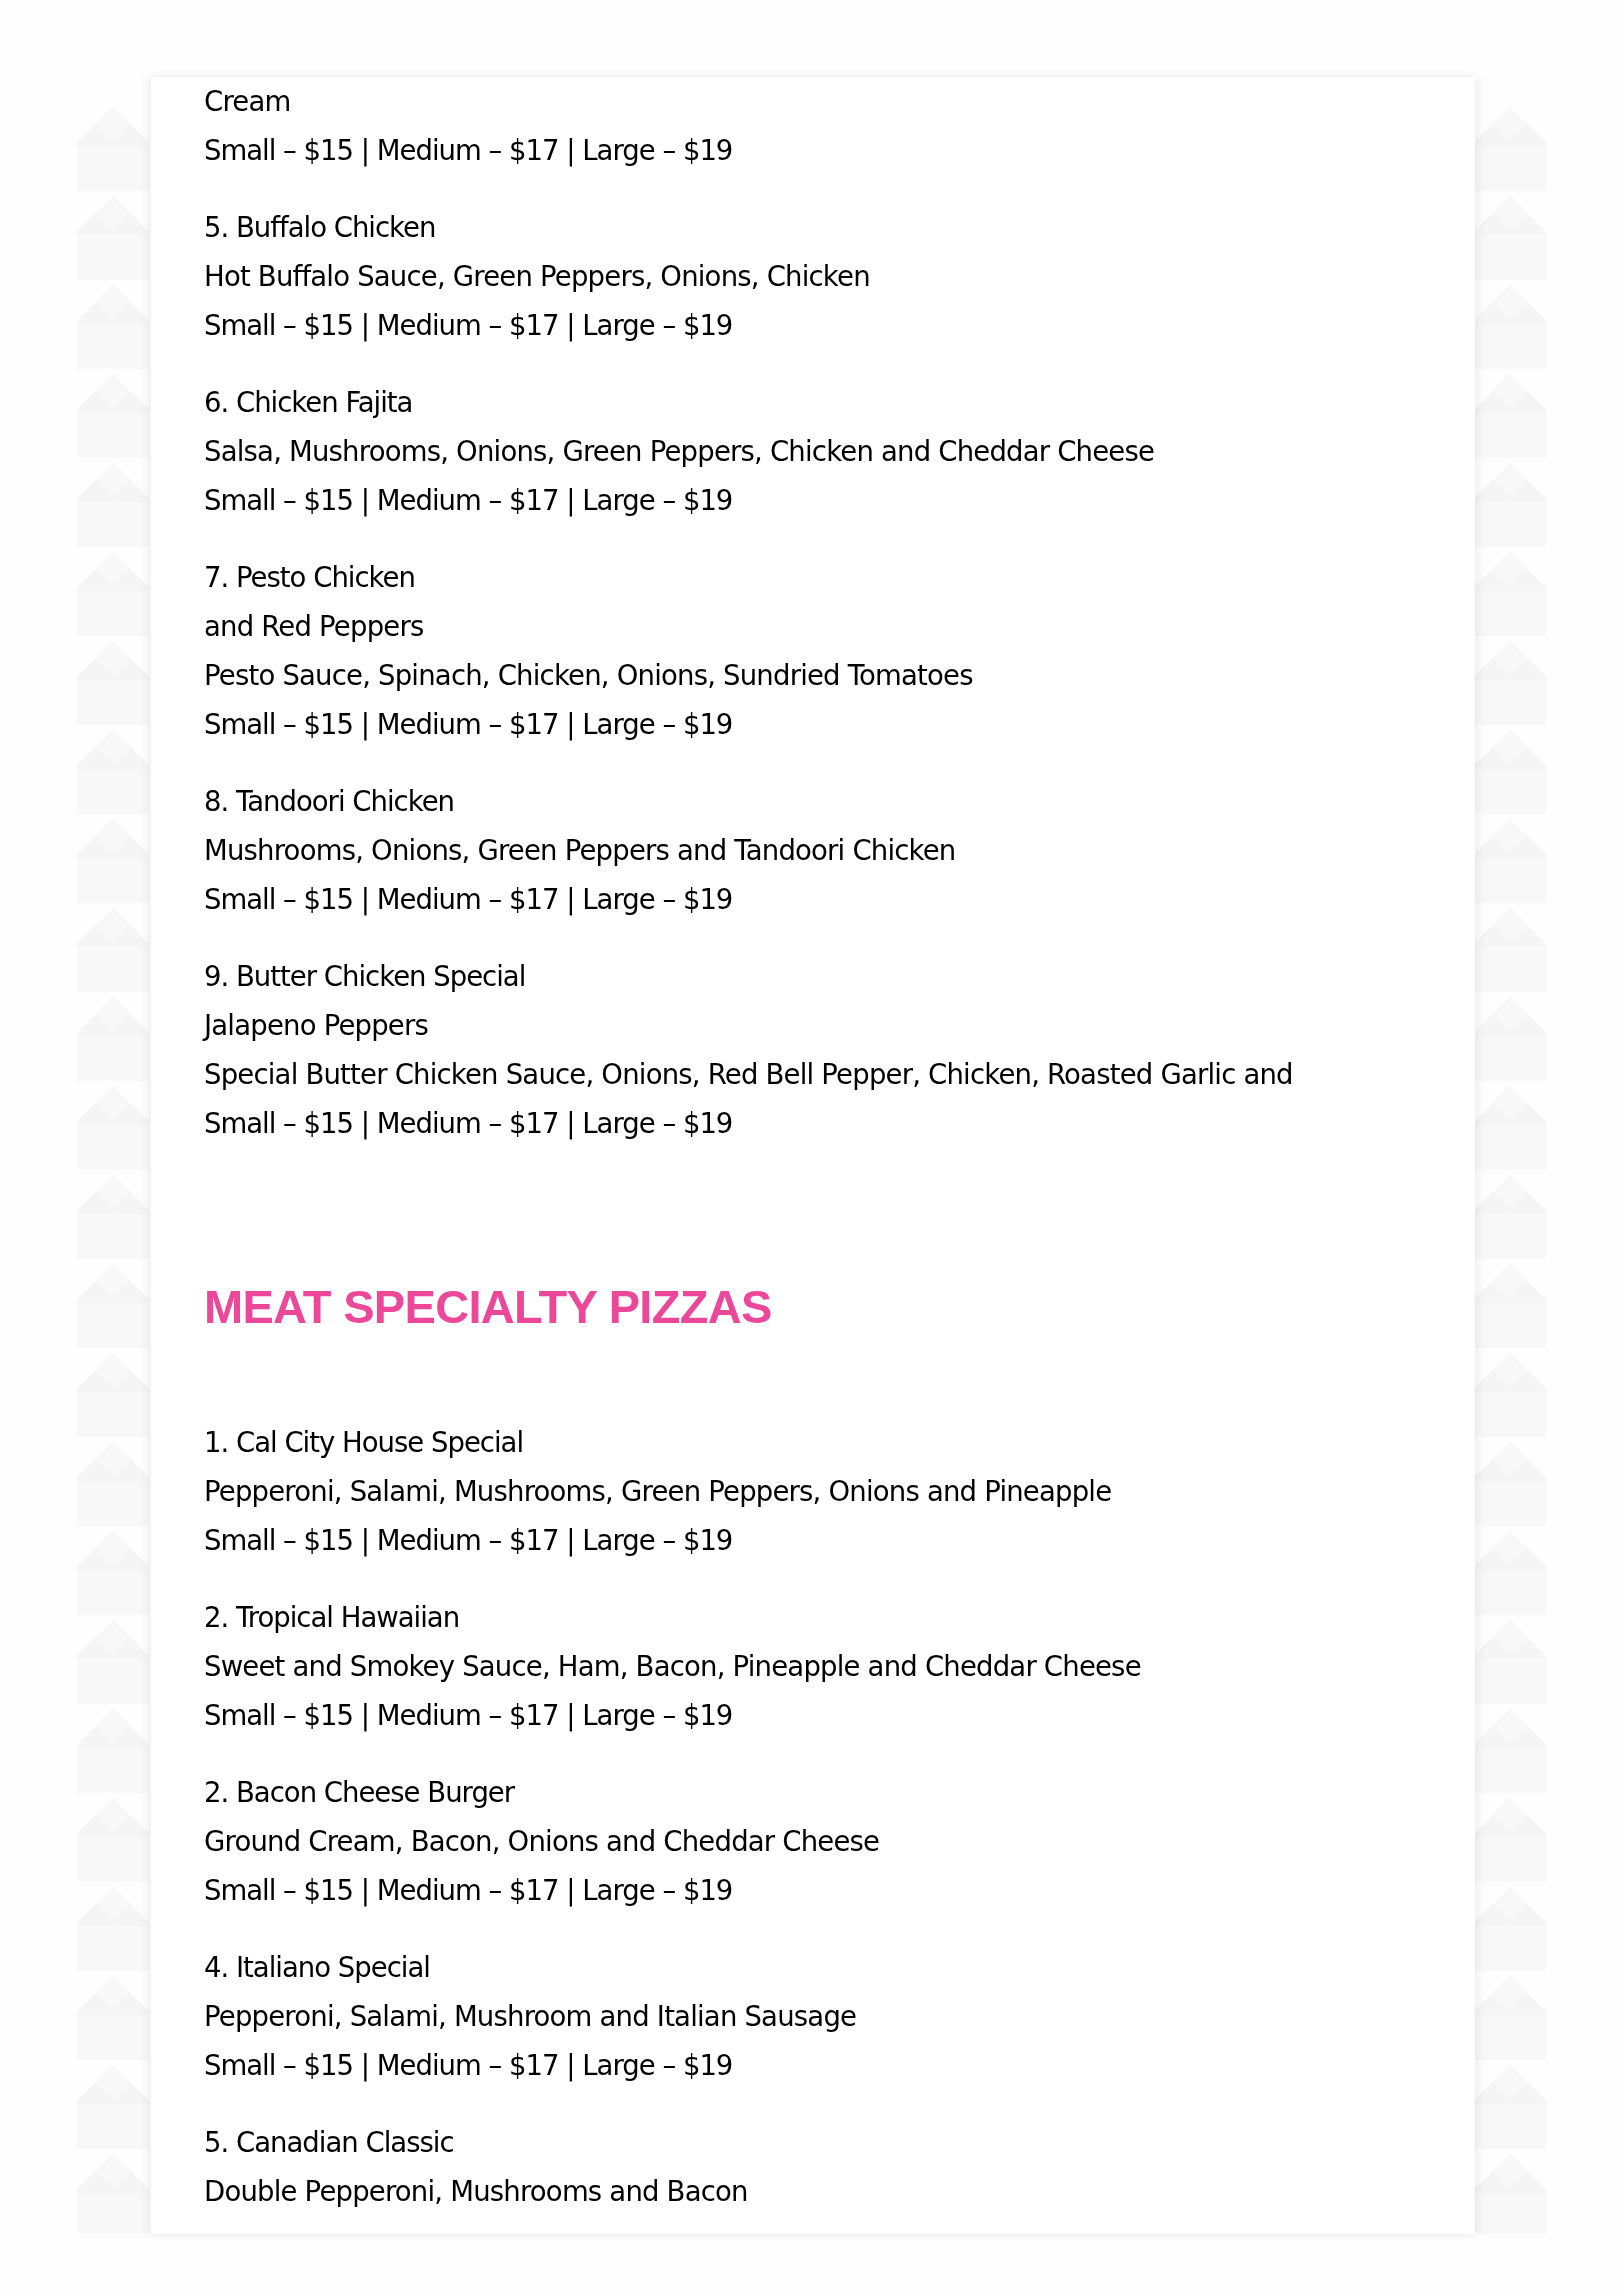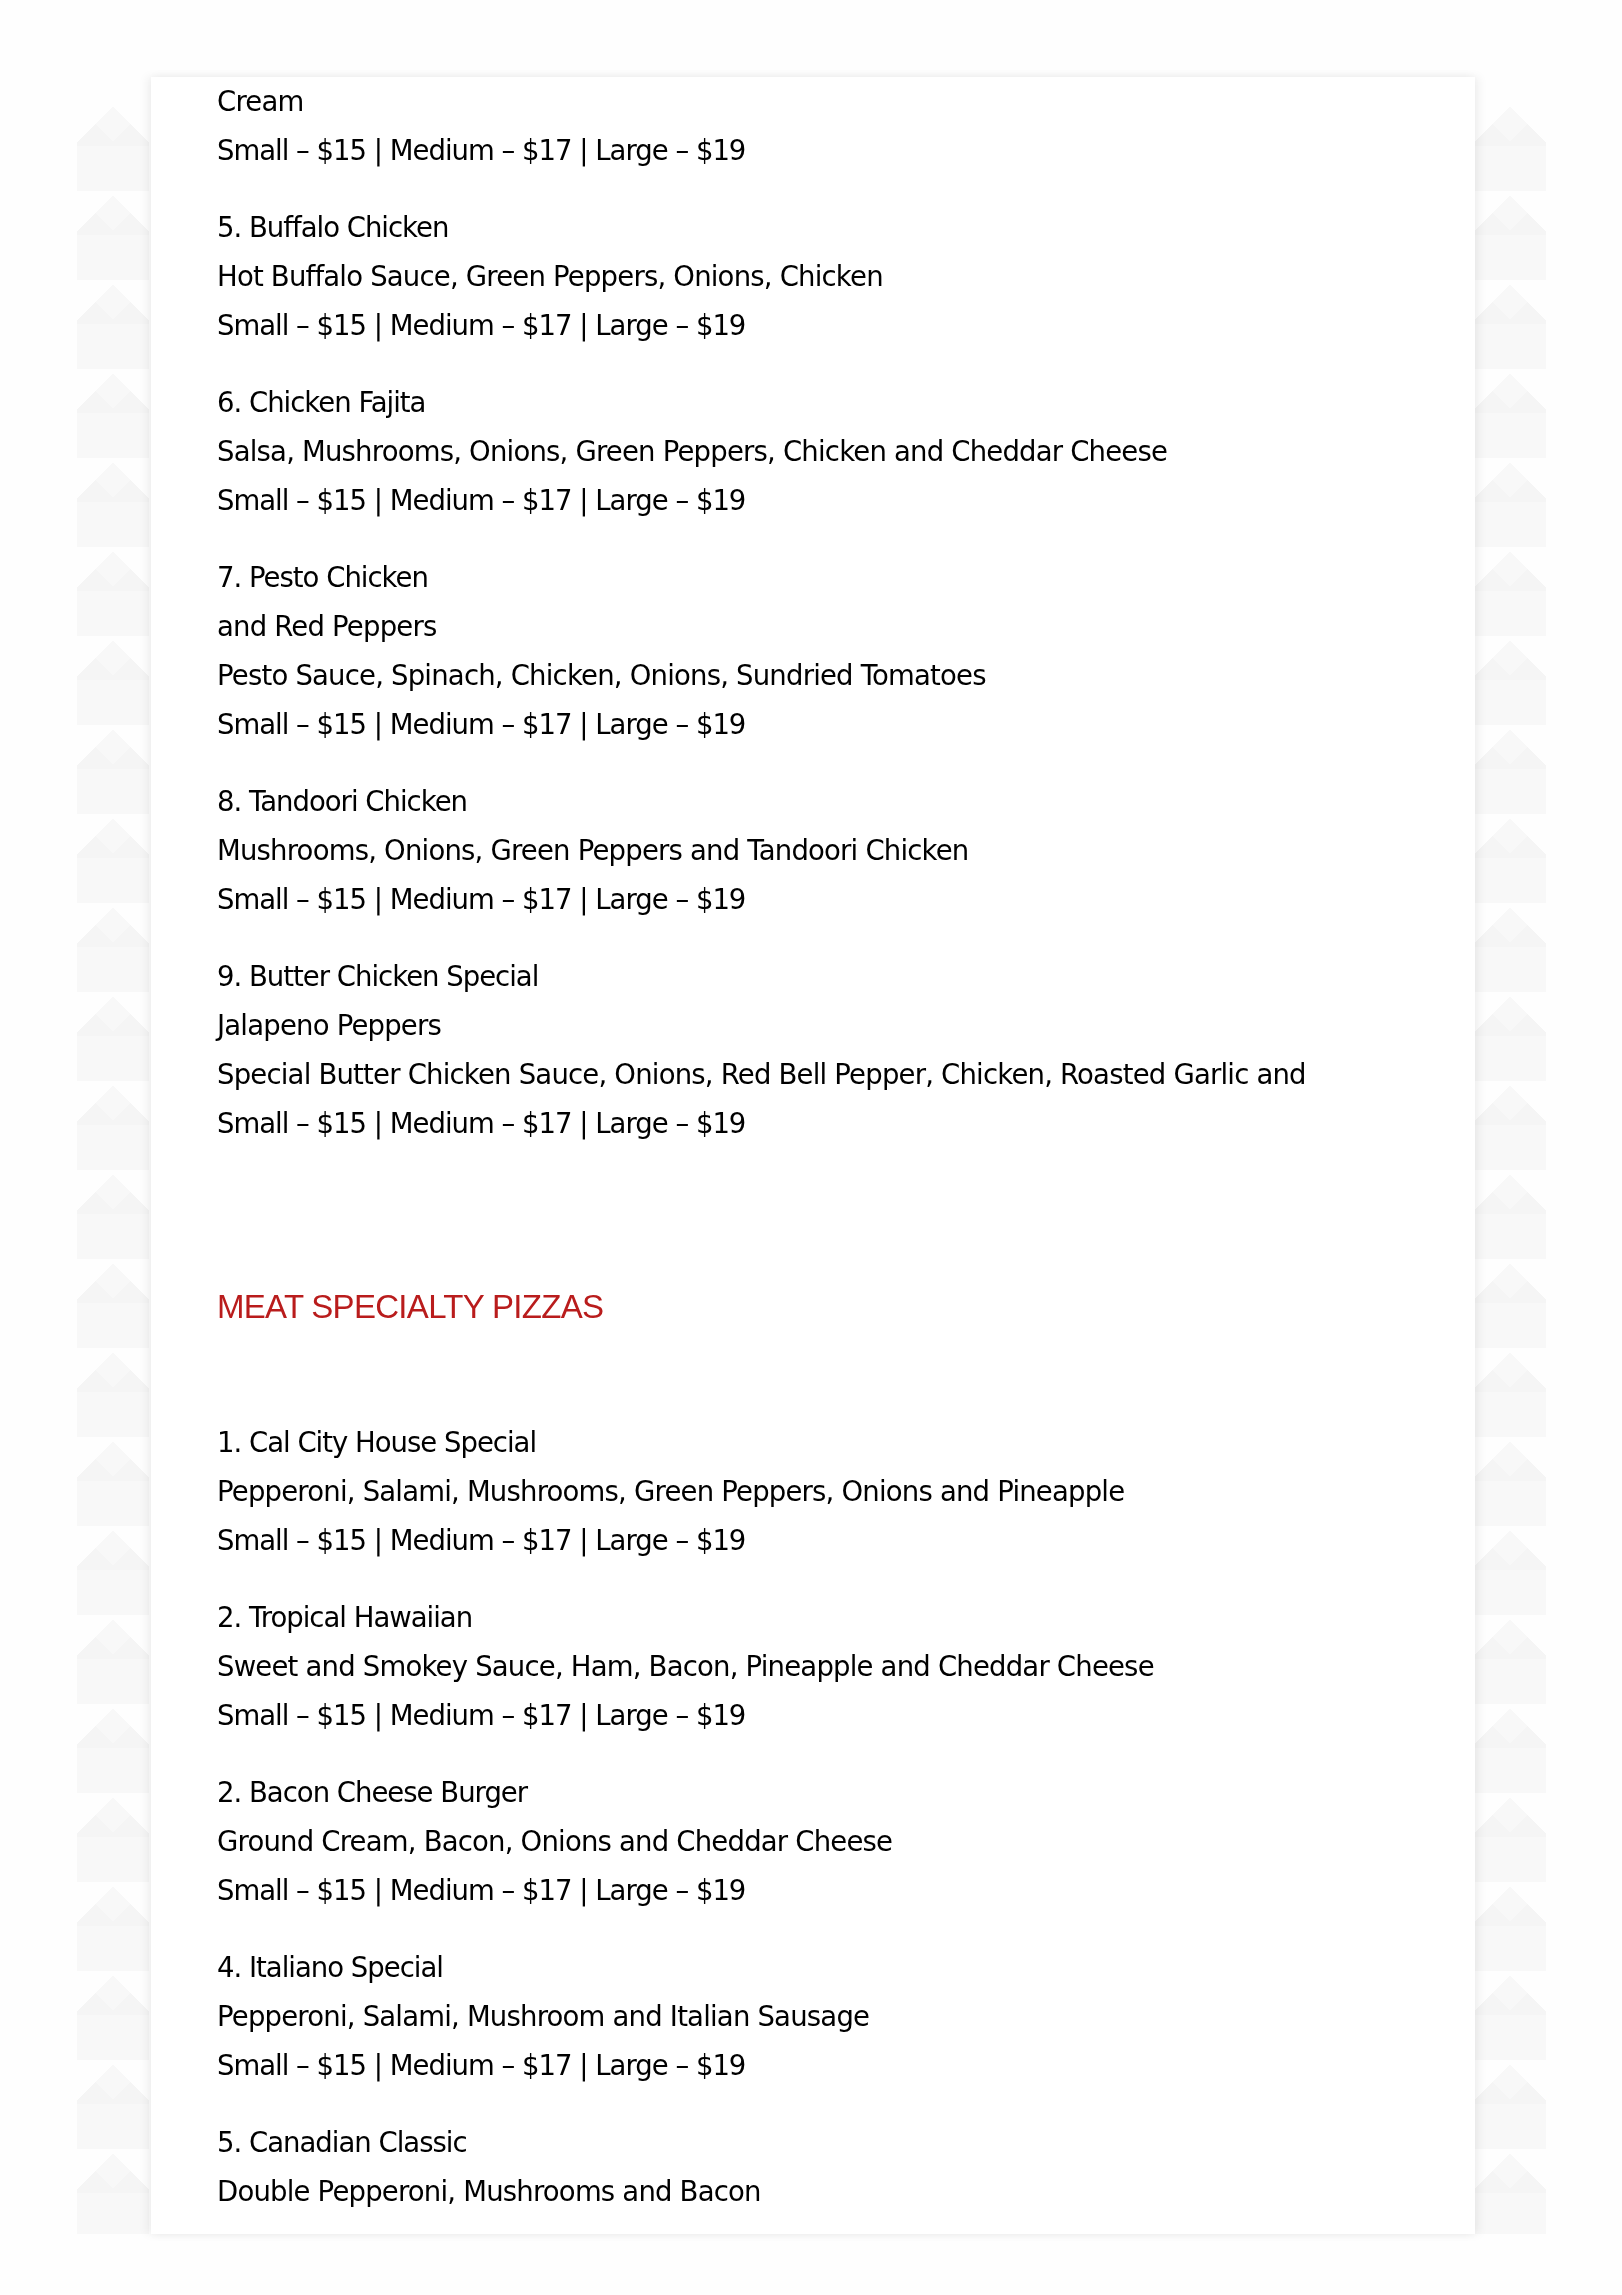--- a/index.html
+++ b/index.html
@@ -36,21 +36,21 @@
       position: absolute;
       left: 151px;
       top: 77px;
       width: 1324px;
       height: 2157px;
       background: #ffffff;
       box-shadow: -3.9px 0 9.2px rgba(0,0,0,0.06), 3.9px 0 9.2px rgba(0,0,0,0.06);
     }
     .content {
       position: absolute;
-      left: 66px;
+      left: 53px;
       top: 0;
       width: 1191px;
     }
     .line {
       font-size: 29px;
       line-height: 49px;
       white-space: nowrap;
       letter-spacing: -0.3px;
     }
     .desc {
@@ -61,23 +61,23 @@
     }
     .price, .title {
       font-weight: normal;
       font-size: 27.5px;
       letter-spacing: -1px;
     }
     .item { margin-bottom: 28px; }
     .section-gap { height: 105px; }
     .section-title {
       font-family: "Liberation Sans", sans-serif;
-      font-weight: normal;
-      color: #b91c1c;
-      font-size: 33px;
+      font-weight: bold;
+      color: #ec4899;
+      font-size: 47px;
       line-height: 52px;
       letter-spacing: -0.7px;
       margin: 0 0 85px 0;
     }
   </style>
 </head>
 <body>
 
 <div class="bg-strip bg-left"></div>
 <div class="bg-strip bg-right"></div>

